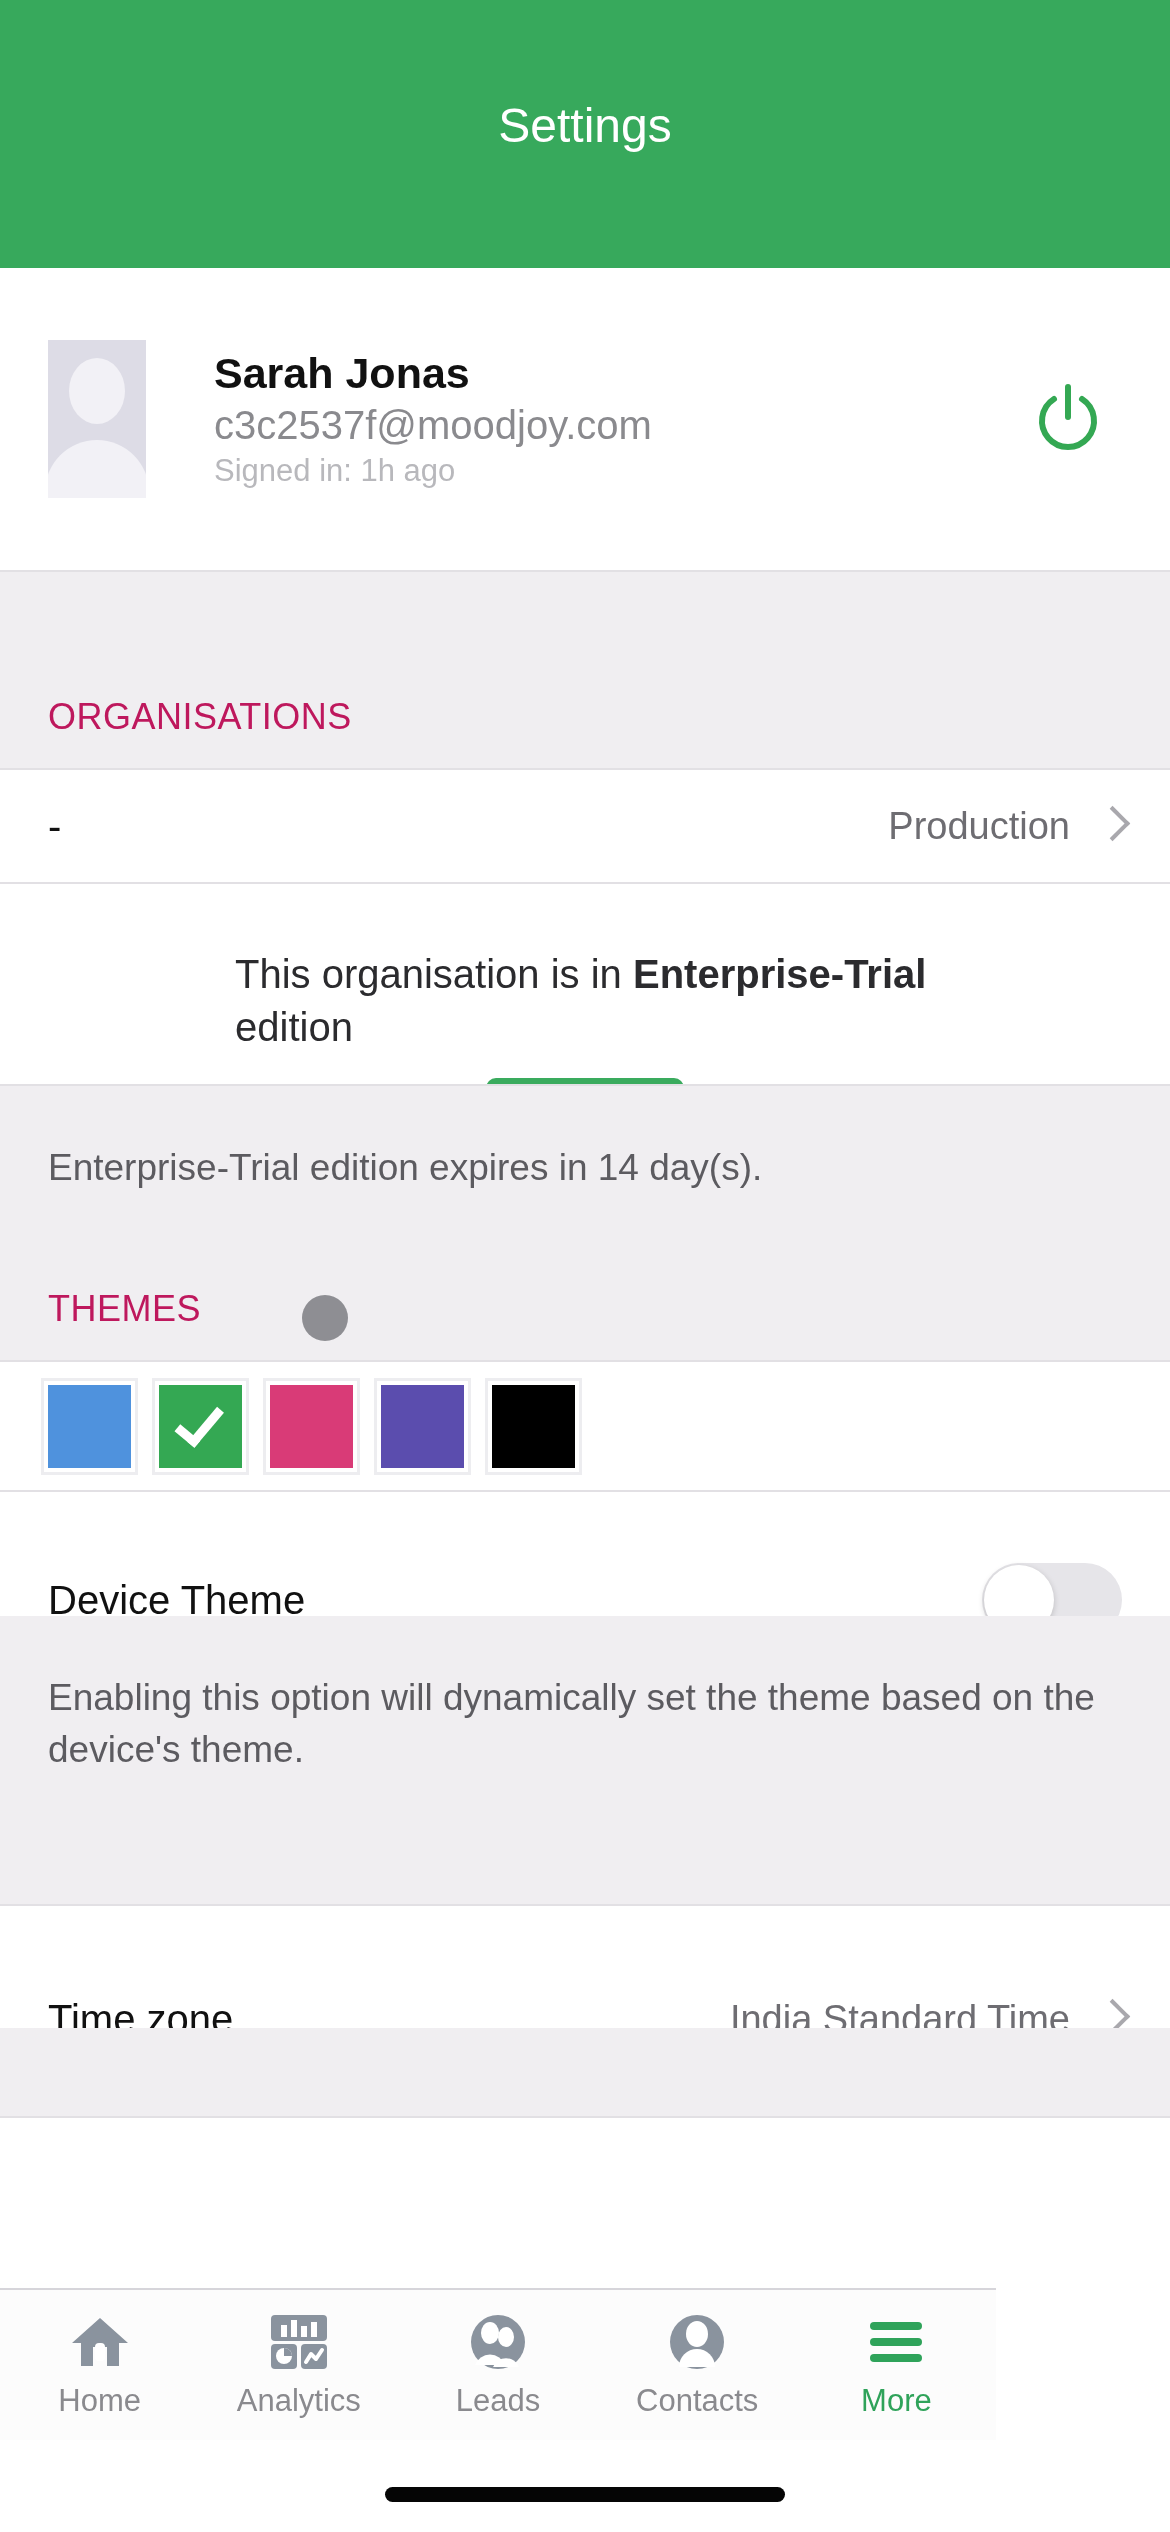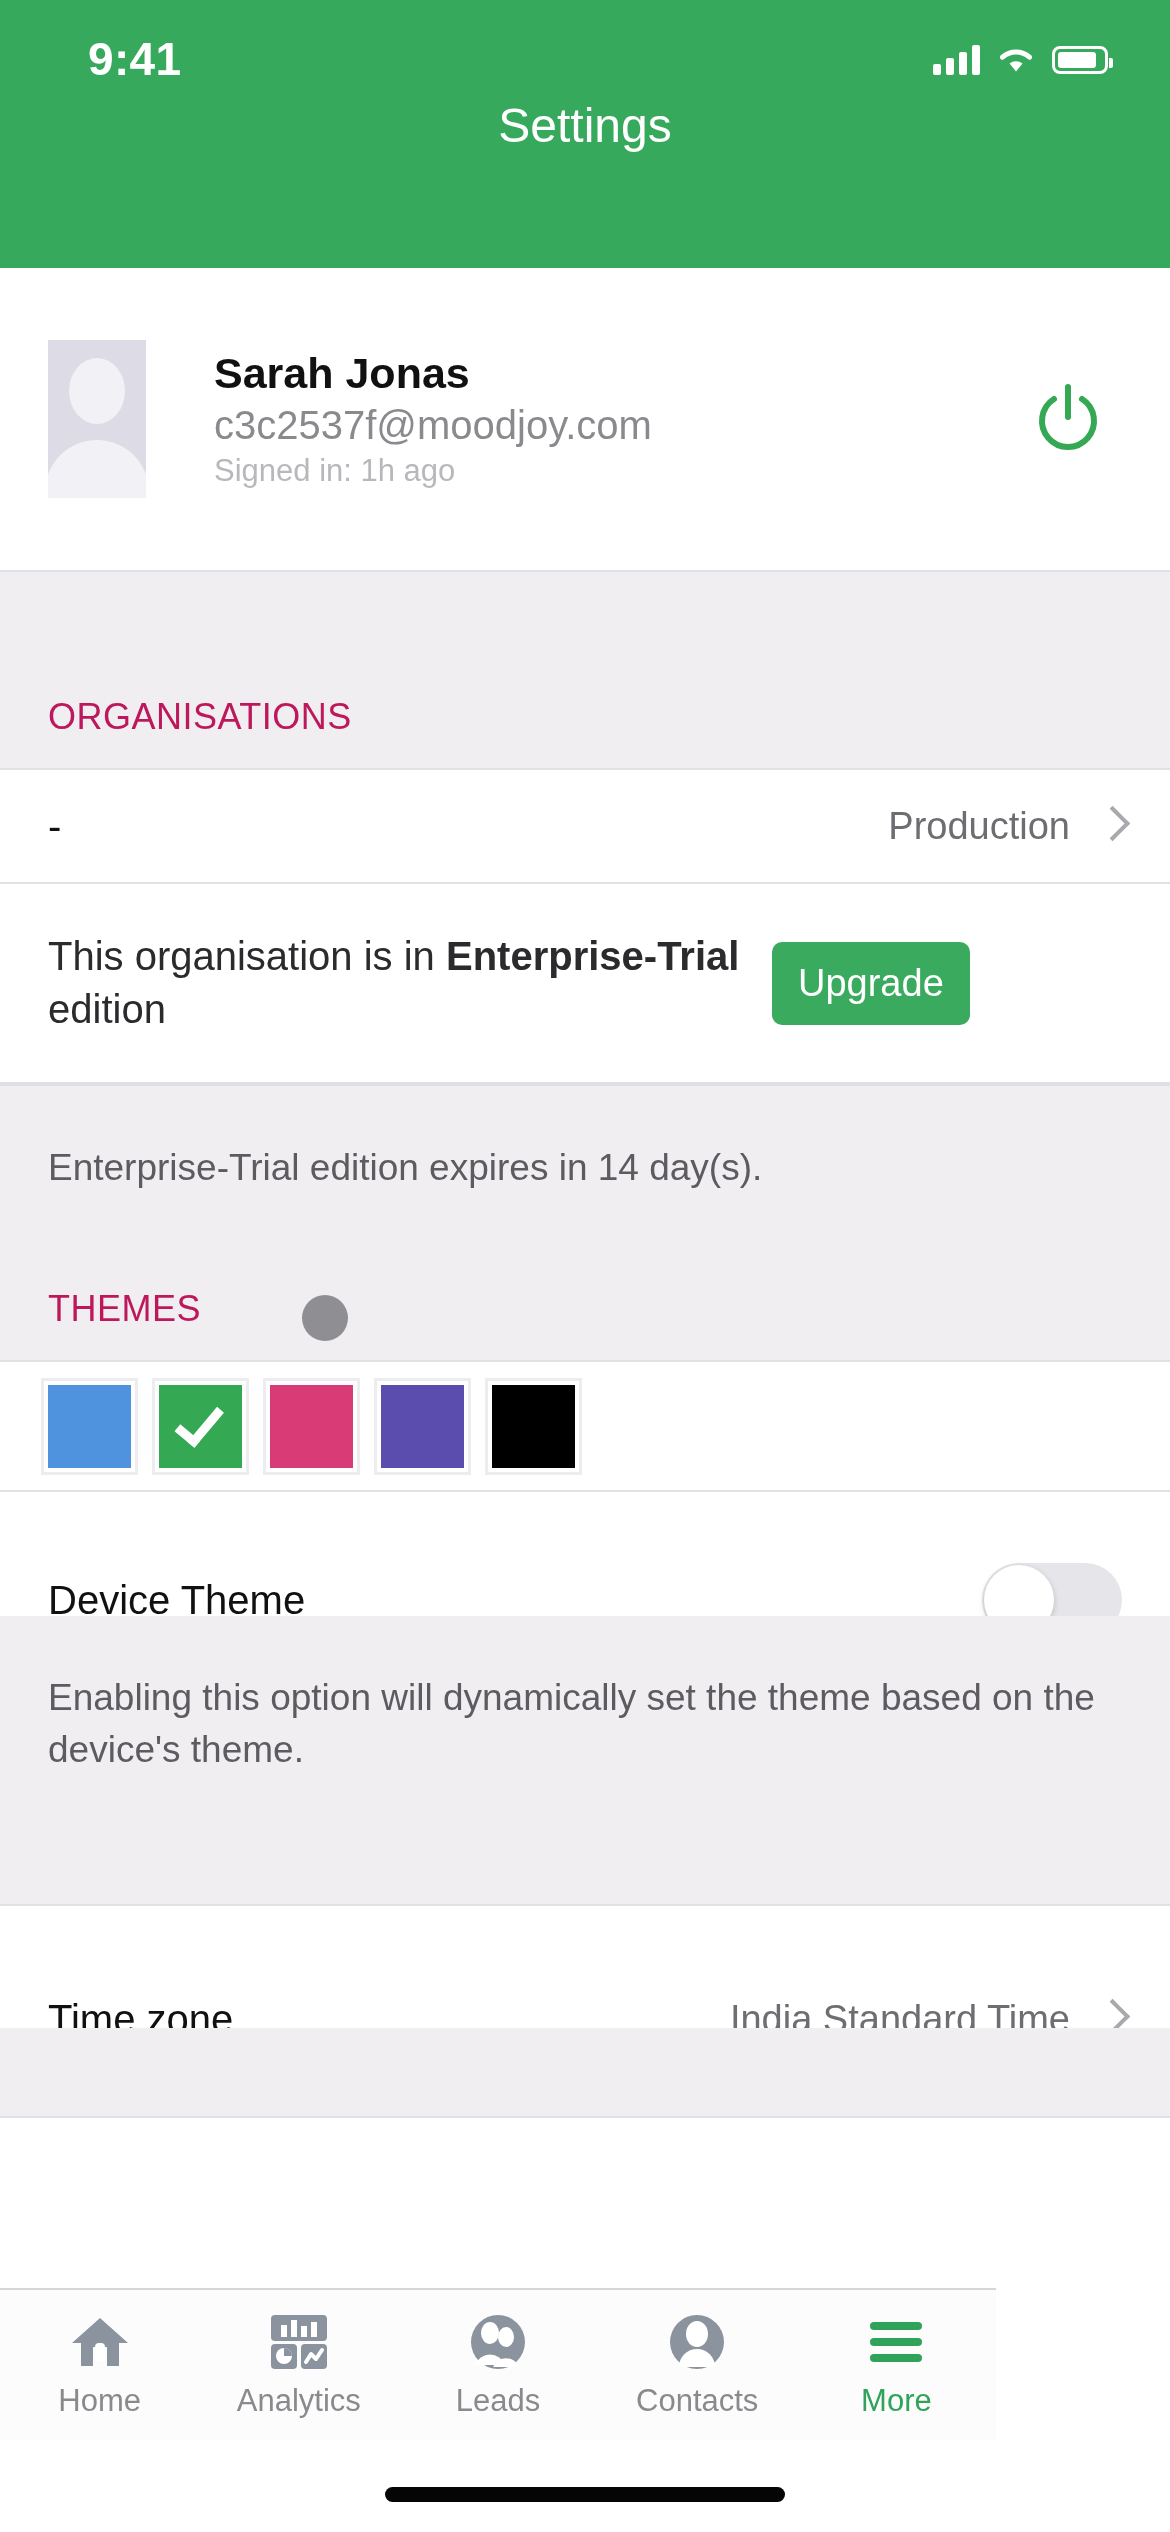--- a/index.html
+++ b/index.html
@@ -171,40 +171,20 @@
     position: absolute; bottom: 30px; left: 50%; transform: translateX(-50%);
     width: 400px; height: 15px; background: #050505; border-radius: 10px;
   }
 </style>
 </head>
 <body>
 
 <div class="phone">
 
   <div class="header">
-    <div class="status-bar">
-      <div class="status-time">9:41</div>
-      <div class="status-right">
-        <div class="sig">
-          <i></i>
-            <i></i>
-            <i></i>
-            <i></i>
-        </div>
-        <div class="wifi">
-          <svg width="40" height="30" viewBox="0 0 40 30">
-            <path d="M20 26.5 L13.5 18.5 A10.5 10.5 0 0 1 26.5 18.5 Z" fill="#ffffff"></path>
-            <path d="M6.5 12.2 A20 20 0 0 1 33.5 12.2" stroke="#ffffff" stroke-width="5" fill="none" stroke-linecap="round"></path>
-          </svg>
-        </div>
-        <div class="batt">
-          <div class="batt-fill"></div>
-        </div>
-      </div>
-    </div>
     <div class="nav-title">Settings</div>
   </div>
 
   <div class="profile">
     <div class="avatar">
       <div class="head"></div>
       <div class="body"></div>
     </div>
     <div class="profile-text">
       <div class="p-name">Sarah Jonas</div>
@@ -222,21 +202,21 @@
   <div class="gray-band hair-top hair-bottom section-head" style="position:absolute; top:570px; height:200px;">
     <span>ORGANISATIONS</span>
   </div>
 
   <div class="row hair-bottom" style="position:absolute; top:770px; height:114px;">
     <span class="row-label">-</span>
     <span class="row-value">Production</span>
     <span class="chev"></span>
   </div>
 
-  <div class="ent-row hair-bottom" style="position:absolute; top:884px; height:200px;">
+  <div class="ent-row hair-bottom" style="position:absolute; top:920px; height:200px;flex-direction:column;">
     <div class="ent-text">
       <span>This organisation is in </span><b>Enterprise-Trial</b><span> edition</span>
     </div>
     <button class="upgrade-btn">Upgrade</button>
   </div>
 
   <div class="gray-band hair-top hair-bottom" style="position:absolute; top:1084px; height:278px; display:flex; flex-direction:column; justify-content:space-between; padding:56px 0 30px 0;">
     <div class="note">Enterprise-Trial edition expires in 14 day(s).</div>
     <div class="section-head" style="padding-bottom:0;">
       <span>THEMES</span>

